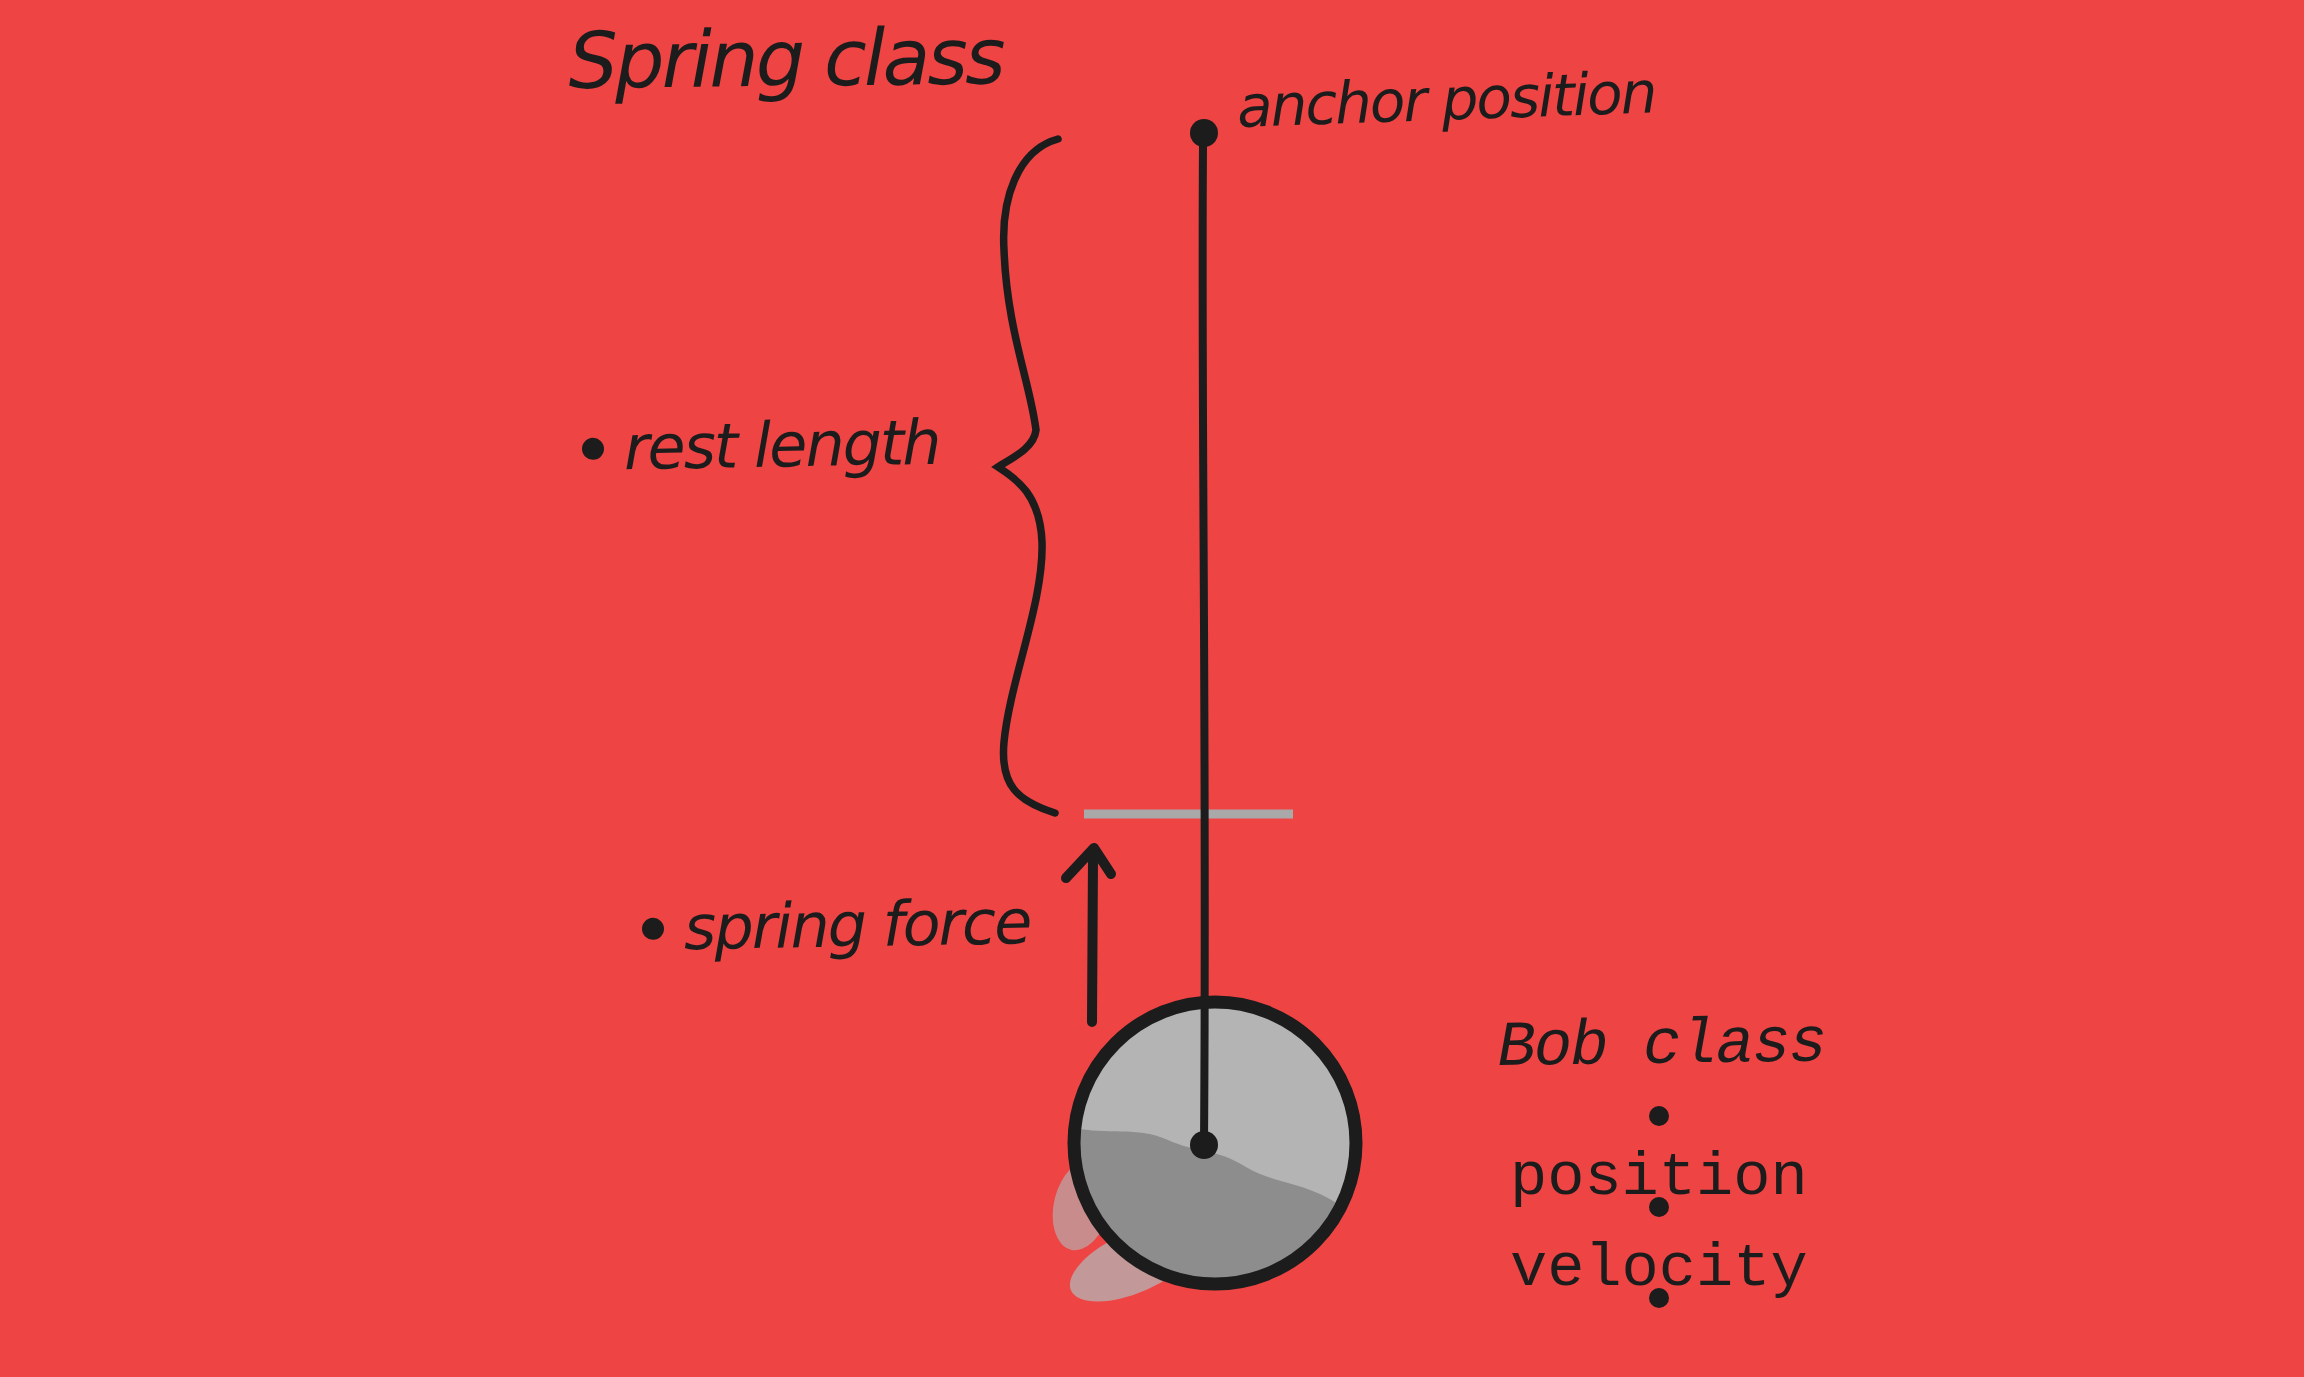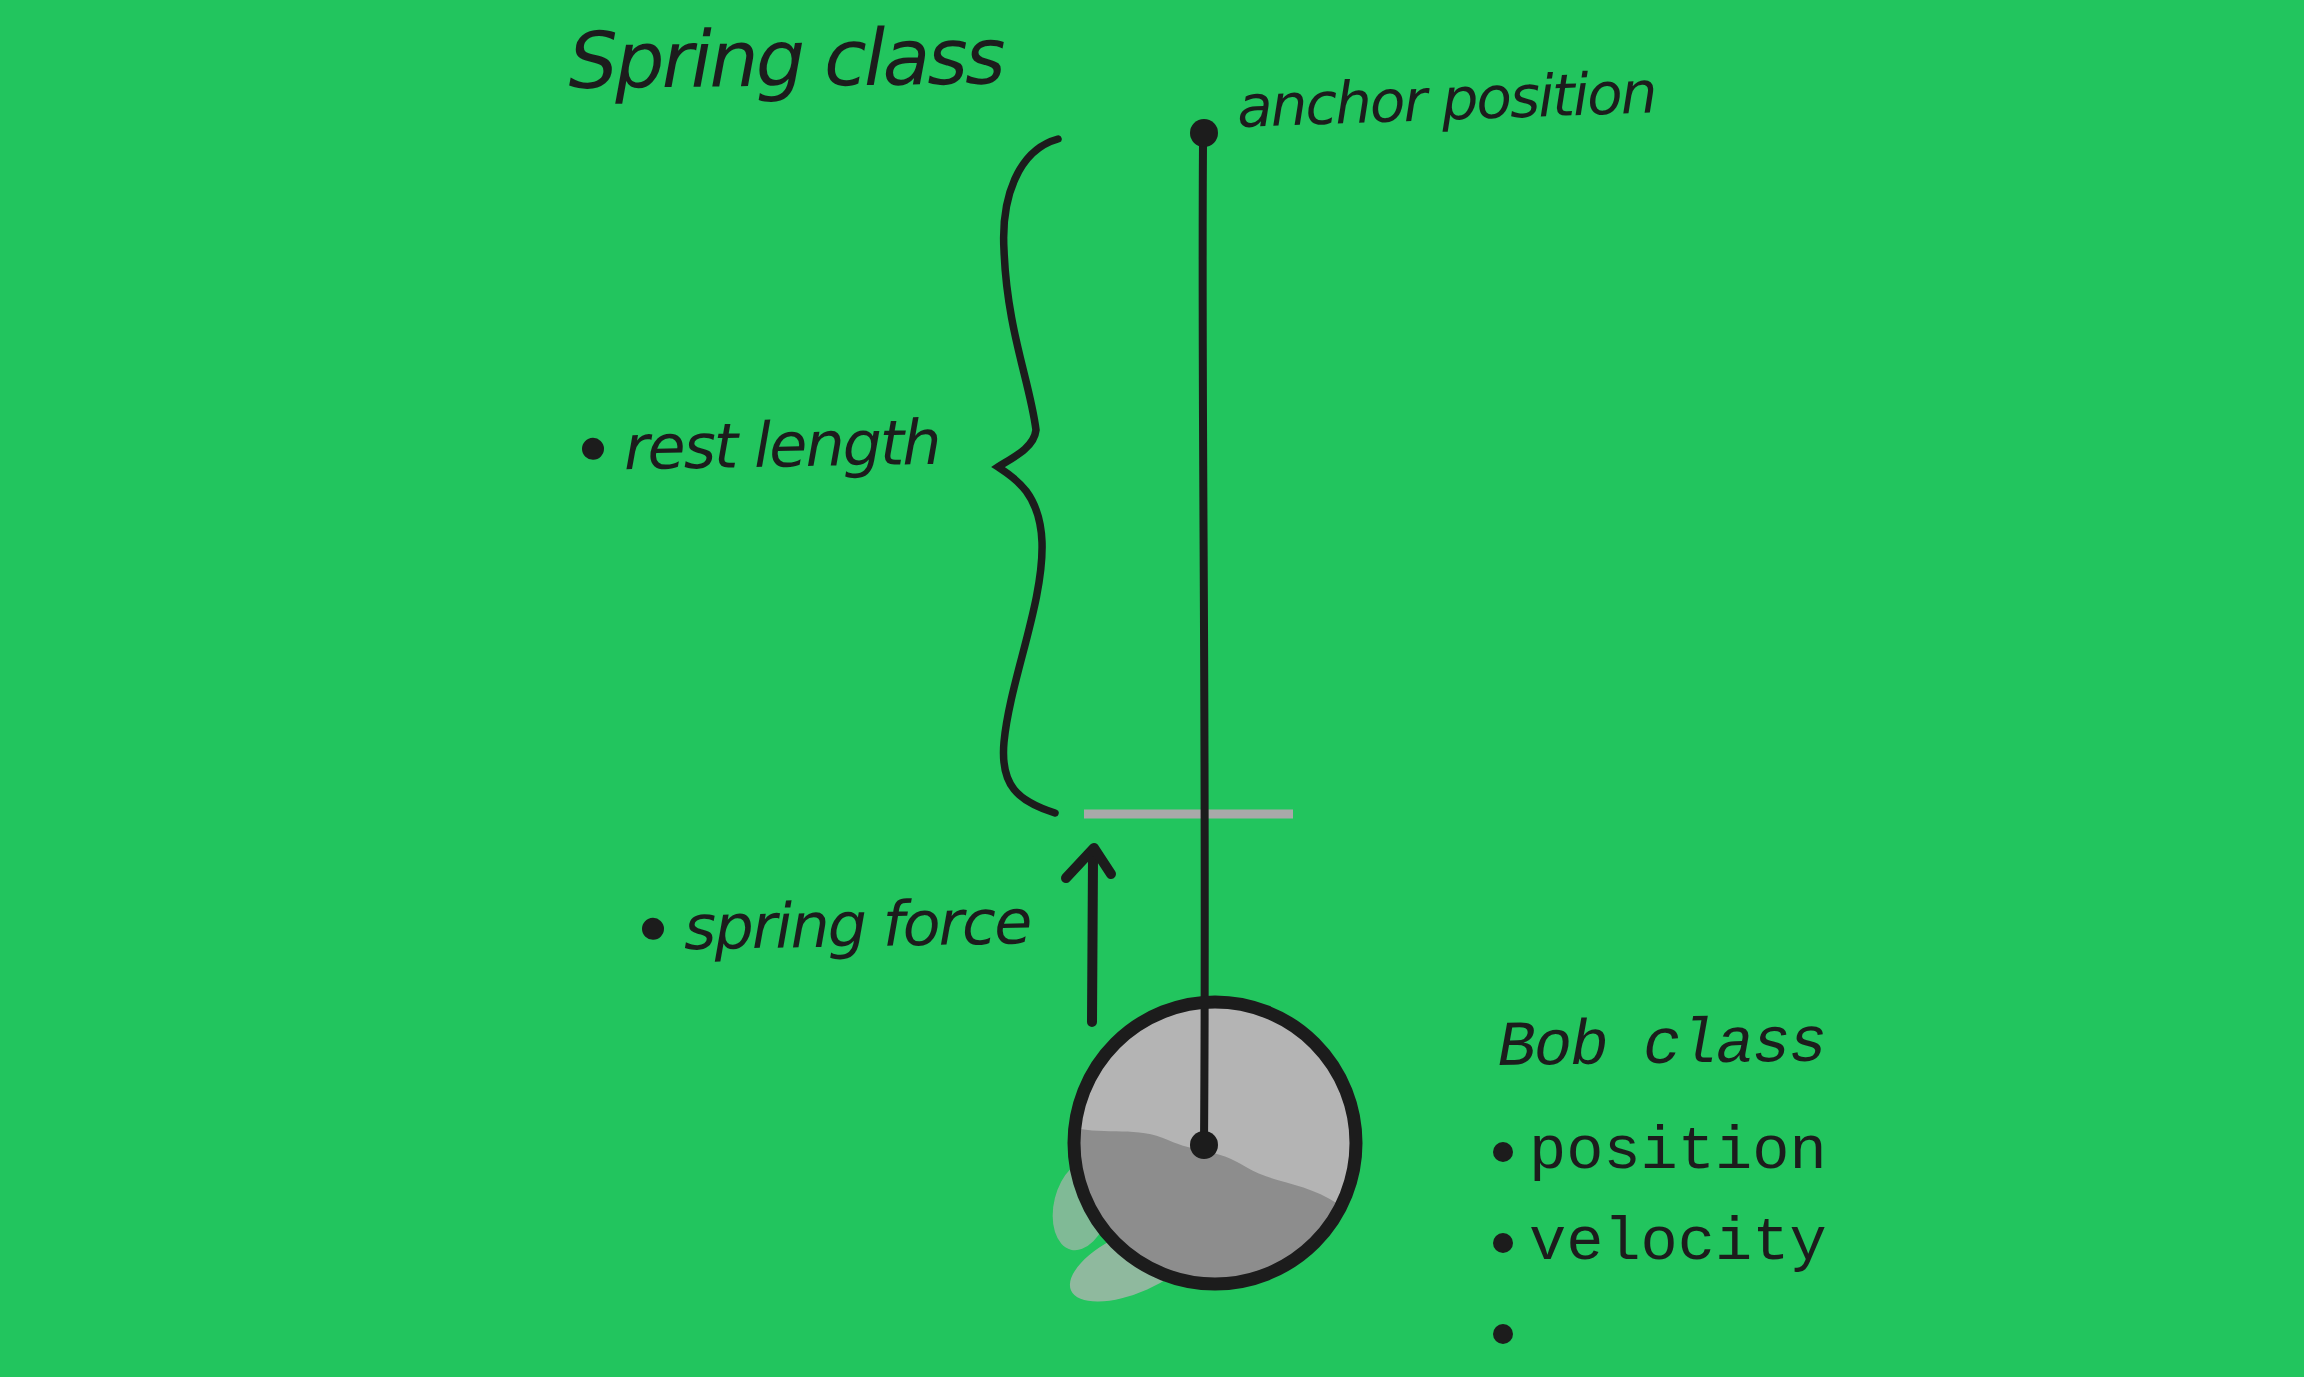--- a/index.html
+++ b/index.html
@@ -1,20 +1,20 @@
 <!DOCTYPE html>
 <html><head>
 <meta charset="utf-8">
 <style>
   html, body { margin: 0; padding: 0; background: #ffffff; }
   .canvas {
     position: relative;
     width: 2304px;
     height: 1377px;
-    background: #22c55e;
+    background: #ef4444;
     overflow: hidden;
     font-family: "DejaVu Sans", sans-serif;
     color: #1c1c1c;
   }
   .drawing {
     position: absolute;
     left: 0; top: 0;
     width: 2304px; height: 1377px;
   }
   .label {
@@ -83,20 +83,21 @@
   }
   .bob-list {
     display: flex;
     flex-direction: column;
   }
   .bob-item {
     display: flex;
     align-items: center;
     gap: 16px;
     height: 91px;
+    flex-direction: column;
   }
   .bob-item .dot { width: 20px; height: 20px; }
   .bob-item .row-text { font-size: 62px; }
 </style>
 </head>
 <body>
 
 <div class="canvas">
 
   <svg class="drawing" viewBox="0 0 2304 1377" xmlns="http://www.w3.org/2000/svg">

